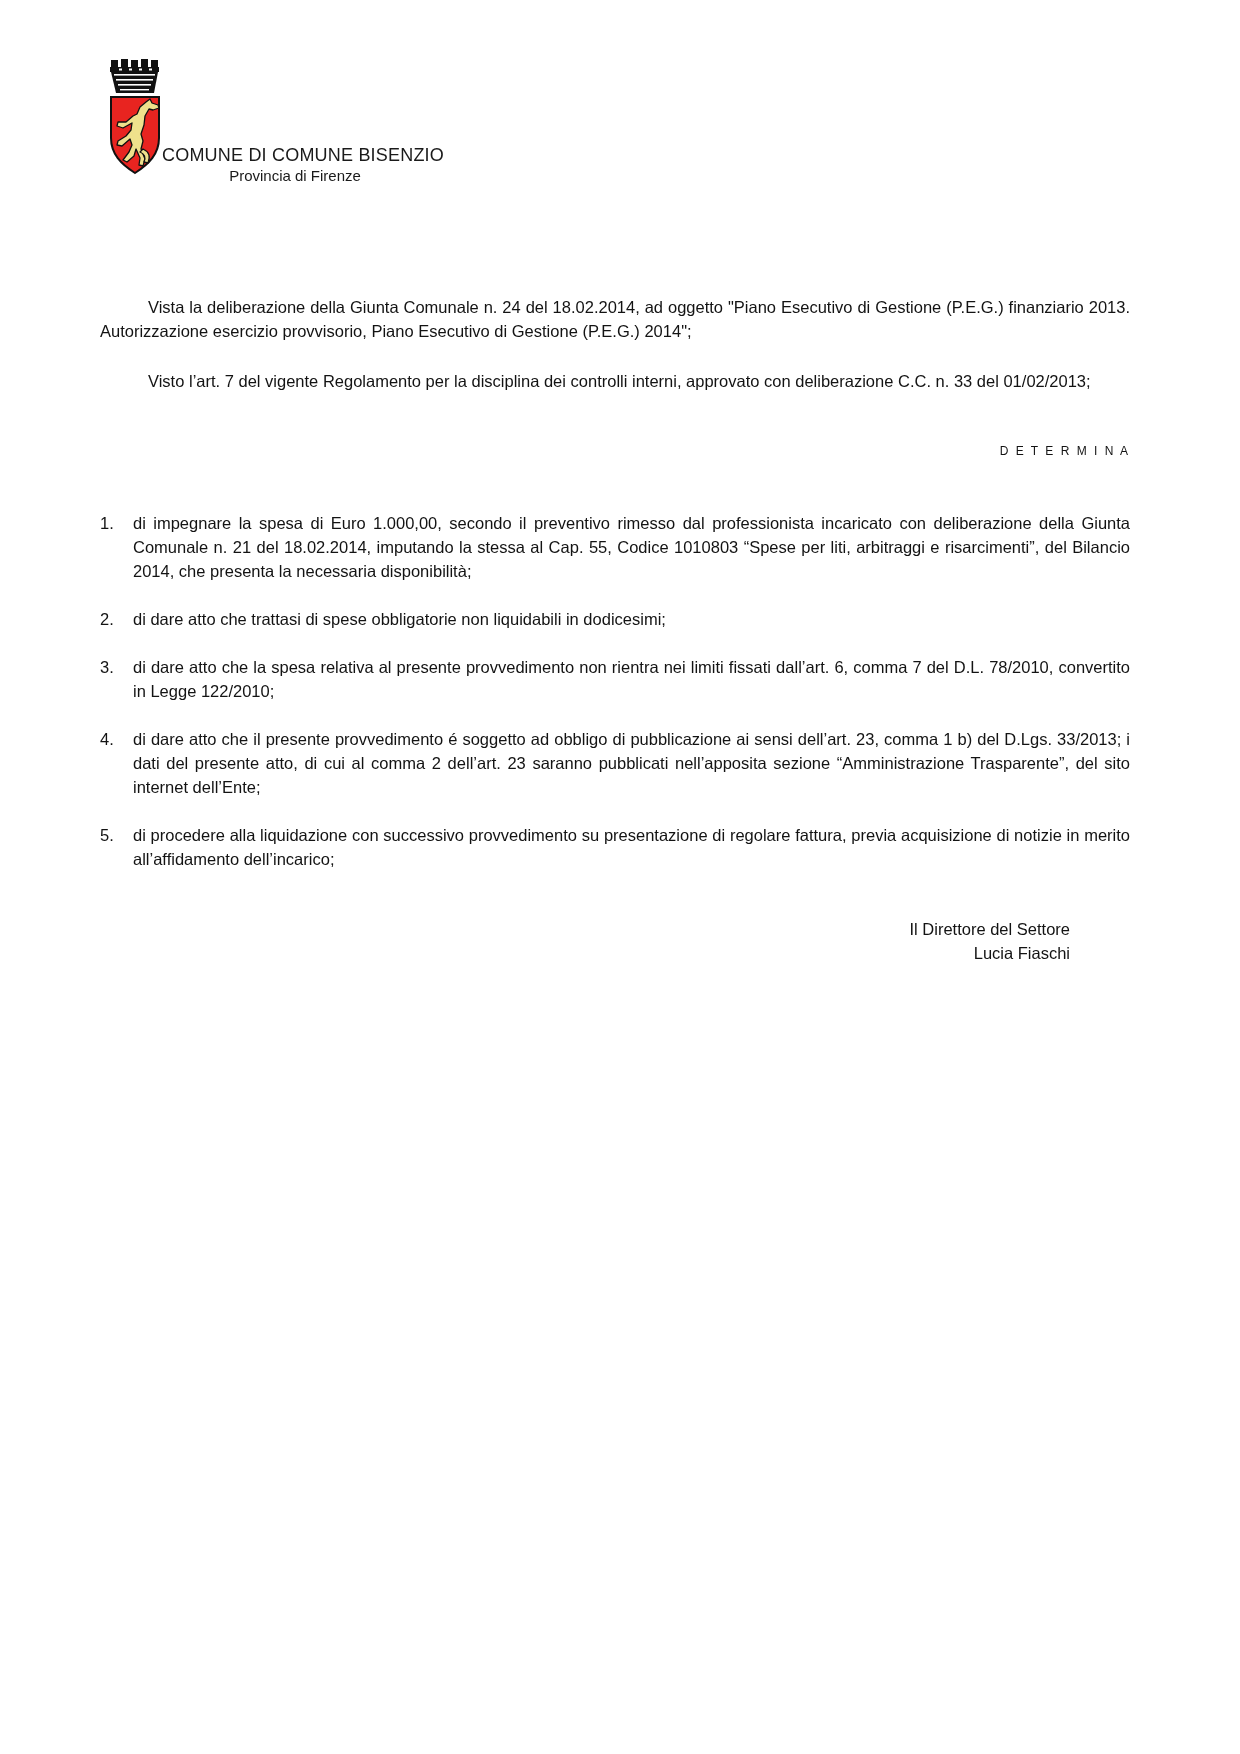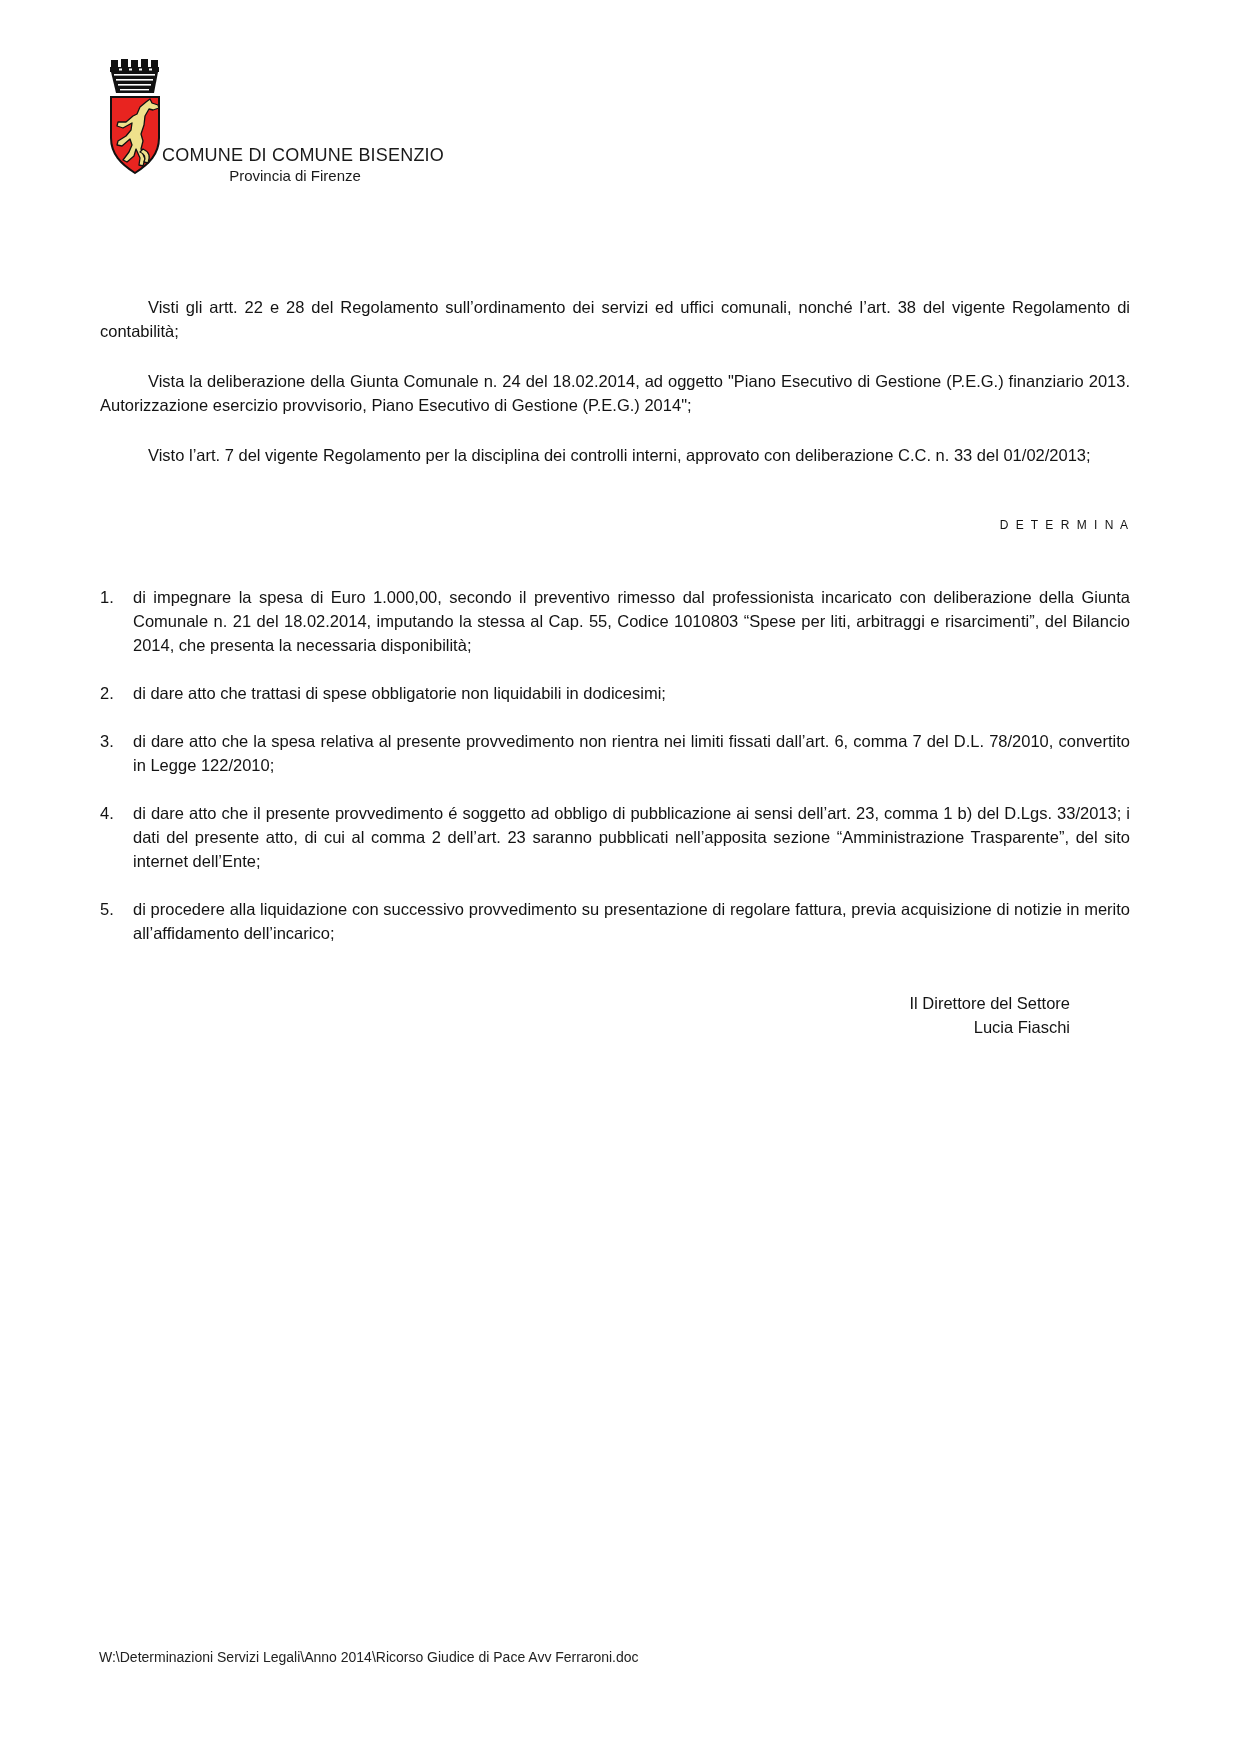--- a/index.html
+++ b/index.html
@@ -88,21 +88,20 @@
     </g>
   </svg>
 
   <div class="org-block">
     <div class="org-name">COMUNE DI COMUNE BISENZIO</div>
     <div class="org-prov">Provincia di Firenze</div>
   </div>
 
   <div class="content">
 
-    <p class="premise">Visti gli artt. 22 e 28 del Regolamento sull’ordinamento dei servizi ed uffici comunali, nonché l’art. 38 del vigente Regolamento di contabilità;</p>
     <p class="premise">Vista la deliberazione della Giunta Comunale n. 24 del 18.02.2014, ad oggetto "Piano Esecutivo di Gestione (P.E.G.) finanziario 2013. Autorizzazione esercizio provvisorio, Piano Esecutivo di Gestione (P.E.G.) 2014";</p>
     <p class="premise">Visto l’art. 7 del vigente Regolamento per la disciplina dei controlli interni, approvato con deliberazione C.C. n. 33 del 01/02/2013;</p>
 
     <p class="determina">D E T E R M I N A</p>
 
 
     <div class="item">
       <span class="item-number">1.</span>
       <span class="item-text">di impegnare la spesa di Euro 1.000,00, secondo il preventivo rimesso dal professionista incaricato con deliberazione della Giunta Comunale n. 21 del 18.02.2014, imputando la stessa al Cap. 55, Codice 1010803 “Spese per liti, arbitraggi e risarcimenti”, del Bilancio 2014, che presenta la necessaria disponibilità;</span>
     </div>
@@ -123,15 +122,14 @@
       <span class="item-text">di procedere alla liquidazione con successivo provvedimento su presentazione di regolare fattura, previa acquisizione di notizie in merito all’affidamento dell’incarico;</span>
     </div>
 
     <div class="signature">
       <div>Il Direttore del Settore</div>
       <div>Lucia Fiaschi</div>
     </div>
 
   </div>
 
-  <div class="footer">W:\Determinazioni Servizi Legali\Anno 2014\Ricorso Giudice di Pace Avv Ferraroni.doc</div>
 
 </div>
 
 </body></html>

